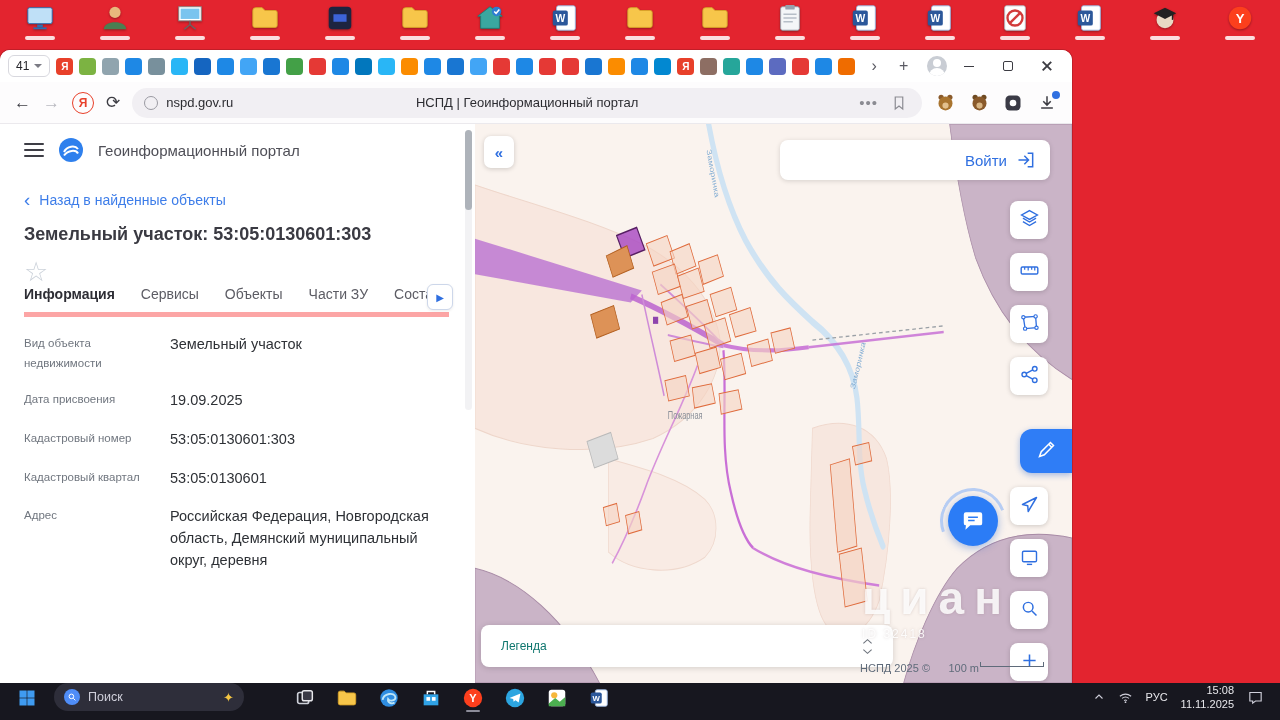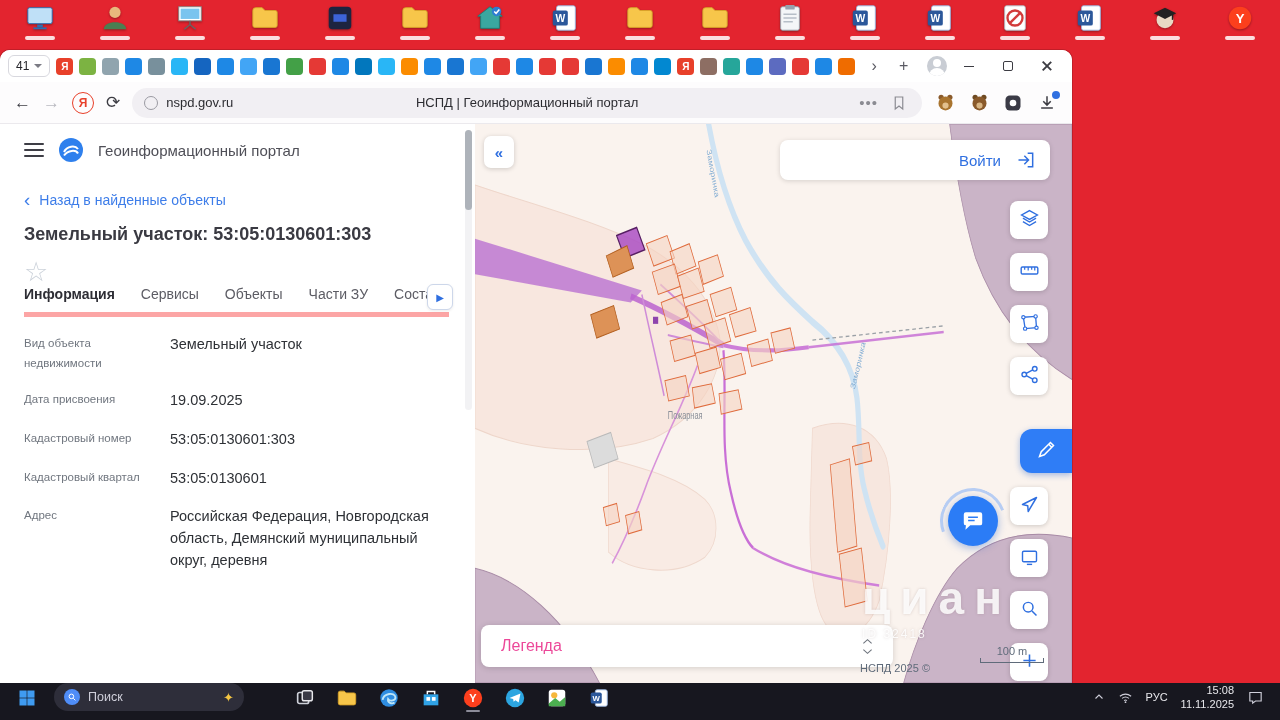--- a/index.html
+++ b/index.html
@@ -68,32 +68,32 @@
 .frow{display:flex;margin-top:17px}
 .flabel{flex:0 0 146px;padding-right:14px;font-size:11.5px;color:#70767f;line-height:1.7}
 .fvalue{font-size:14.5px;color:#2e3136;line-height:1.5}
 .pscroll{position:absolute;right:3px;top:6px;width:7px;height:280px;border-radius:4px;background:#f2f2f4}
 .pthumb{position:absolute;top:0;left:0;right:0;height:80px;border-radius:4px;background:#aeb3ba;cursor:pointer}
 
 
 .map{flex:1;position:relative;background:#faf3ee;overflow:hidden}
 .mapsvg{position:absolute;inset:0;width:100%;height:100%}
 .collapse{position:absolute;left:9px;top:12px;width:30px;height:32px;background:#fff;border-radius:7px;box-shadow:0 1px 5px rgba(0,0,0,.18);display:flex;align-items:center;justify-content:center;color:#2f6fe0;font-size:15px;font-weight:700;cursor:pointer}
-.login{position:absolute;right:22px;top:16px;width:270px;height:40px;background:#fff;border-radius:8px;box-shadow:0 1px 5px rgba(0,0,0,.15);display:flex;align-items:center;justify-content:flex-end;gap:15px;padding:0 14px;color:#2f6fe0;font-size:15px;cursor:pointer}
+.login{position:absolute;right:22px;top:16px;width:270px;height:40px;background:#fff;border-radius:8px;box-shadow:0 1px 5px rgba(0,0,0,.15);display:flex;align-items:center;justify-content:flex-end;gap:9px;padding:0 14px;color:#2f6fe0;font-size:15px;cursor:pointer}
 .toolcol{position:absolute;right:22px;top:77px;width:42px;display:flex;flex-direction:column;gap:14px;align-items:center}
 .tool{width:38px;height:38px;border-radius:8px;background:#fff;box-shadow:0 1px 5px rgba(0,0,0,.18);display:flex;align-items:center;justify-content:center;color:#2f6fe0;cursor:pointer}
 .tool svg{width:21px;height:21px}
 .tool.blue{background:#2f7df6;color:#fff;width:52px;height:44px;border-radius:12px 0 0 12px;align-self:flex-end;margin-right:-22px;margin-top:20px;box-shadow:0 2px 6px rgba(31,92,200,.4)}
 .fab{position:absolute;right:74px;top:372px;width:50px;height:50px;border-radius:50%;background:#2b7cf6;display:flex;align-items:center;justify-content:center;box-shadow:0 2px 8px rgba(31,92,200,.4);cursor:pointer}
 .fab::before{content:"";position:absolute;inset:-8px;border-radius:50%;border:3px solid rgba(130,175,248,.55);border-right-color:transparent;border-bottom-color:transparent;transform:rotate(25deg)}
 .legend{position:absolute;left:6px;bottom:16px;width:412px;height:42px;background:#fff;border-radius:8px;box-shadow:0 1px 6px rgba(0,0,0,.16);display:flex;align-items:center;justify-content:space-between;padding:0 20px;cursor:pointer}
-.legend .txt{font-size:16px;color:#ec4899}
+.legend .txt{font-size:12px;color:#0f766e}
 .updown{display:flex;flex-direction:column;gap:3px}
 .credit{position:absolute;right:142px;bottom:9px;font-size:11px;color:#5f6b7a}
-.scale{position:absolute;right:28px;bottom:20px;display:flex;flex-direction:column;align-items:center;gap:1px}
+.scale{position:absolute;right:28px;bottom:9px;display:flex;flex-direction:row;align-items:flex-start;gap:1px}
 .scale .lab{font-size:11px;color:#5f6b7a}
 .scale .bar{width:64px;height:5px;border-left:1px solid #5f6b7a;border-right:1px solid #5f6b7a;border-bottom:1px solid #5f6b7a}
 .watermark{position:absolute;right:60px;bottom:42px;color:rgba(255,255,255,.85);pointer-events:none;text-shadow:0 0 3px rgba(120,90,90,.25)}
 .watermark .big{font-size:46px;font-weight:700;letter-spacing:10px}
 .watermark .id{font-size:12px;letter-spacing:2px;margin-top:2px}
 
 
 .taskbar{position:absolute;left:0;right:0;bottom:0;height:37px;background:#17171f;z-index:3;display:flex;align-items:flex-start;padding:0 10px;gap:10px}
 .tstart{width:34px;height:30px;display:flex;align-items:center;justify-content:center;border-radius:5px;cursor:pointer}
 .tsearch{width:190px;height:28px;border-radius:14px;background:#2e2e3a;display:flex;align-items:center;gap:8px;padding:0 10px;cursor:text}

